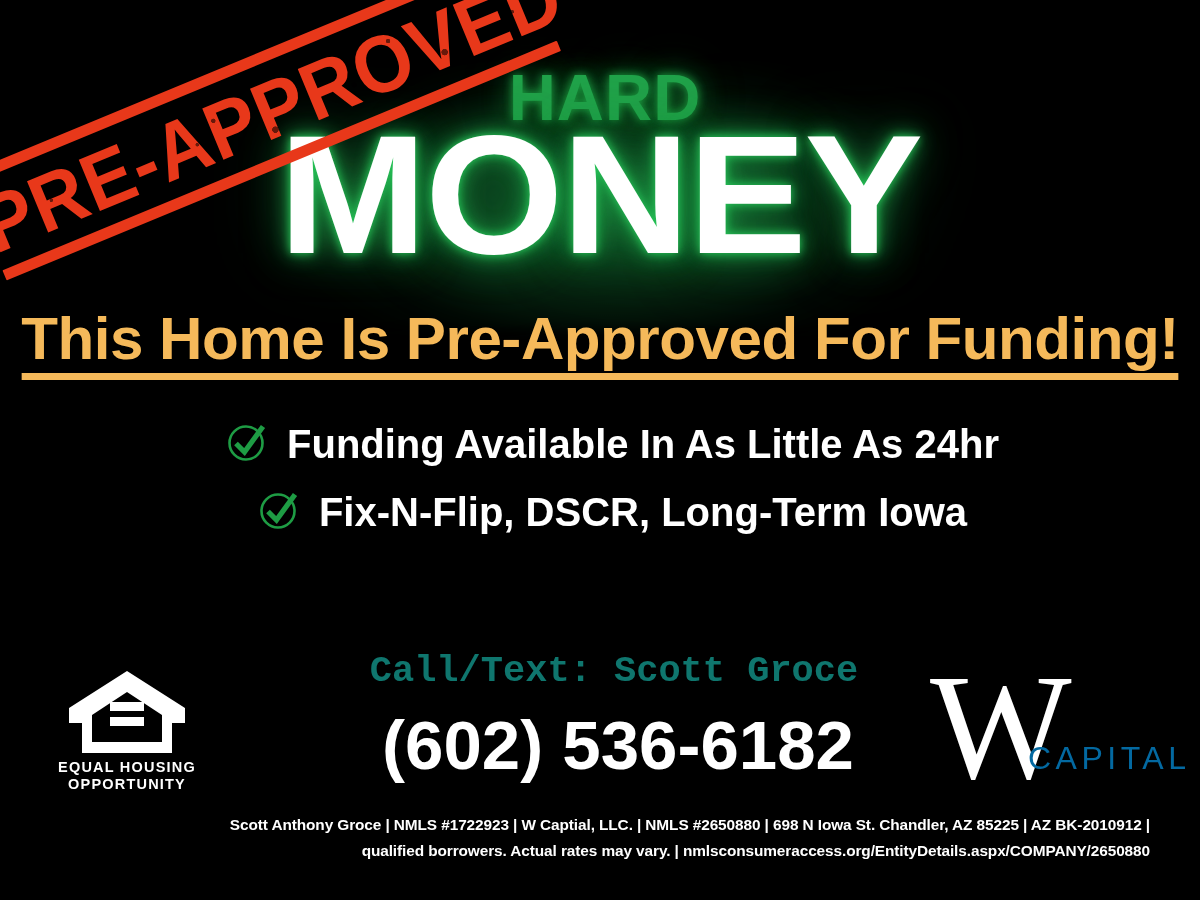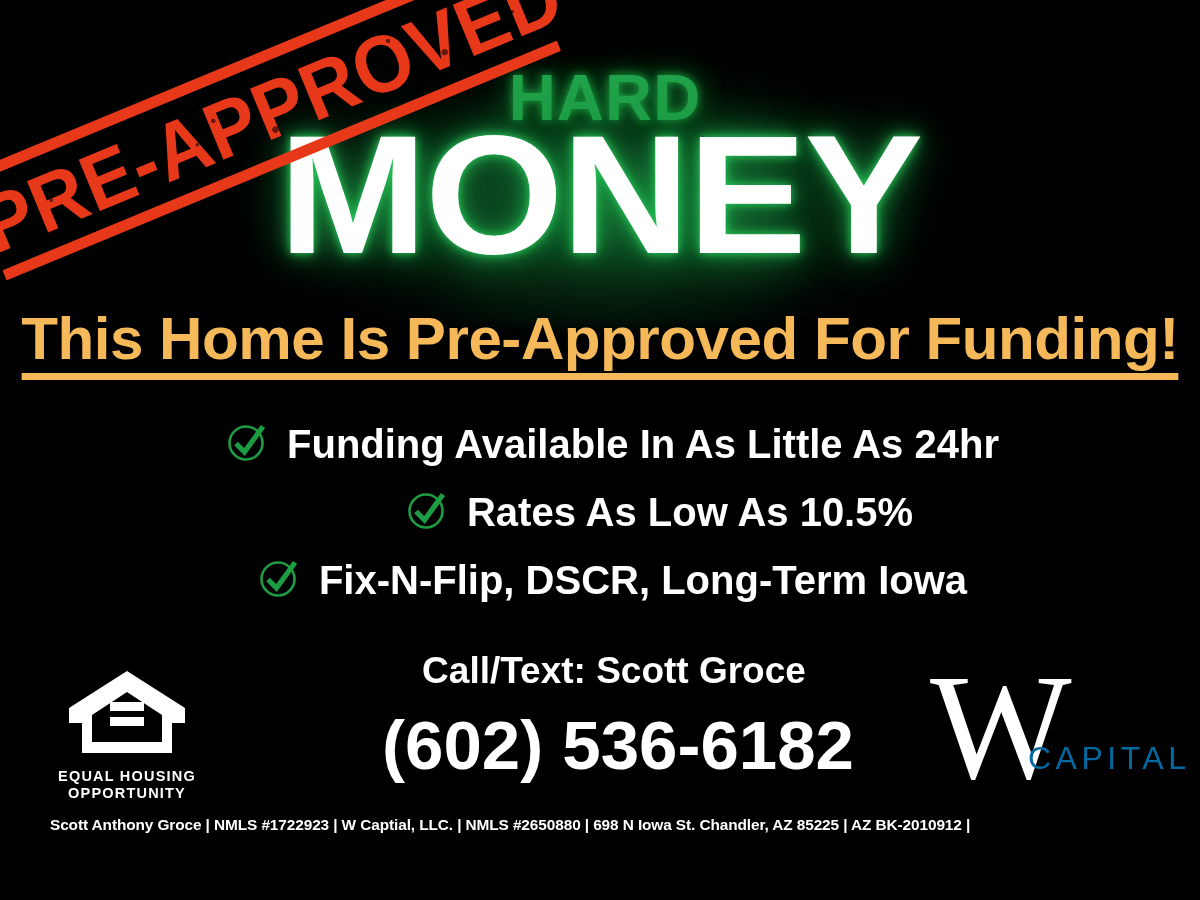--- a/index.html
+++ b/index.html
@@ -185,24 +185,24 @@
 
   
   .contact {
     position: absolute;
     left: 0;
     top: 650px;
     width: 1200px;
     text-align: center;
   }
   .contact-name {
-    font-family: Liberation Sans, sans-serif;
+    font-family: Liberation Mono, monospace;
     font-weight: bold;
     font-size: 37px;
-    color: #ffffff;
+    color: #0f766e;
     letter-spacing: 0px;
     margin-left: 28px;
   }
   .contact-phone {
     font-family: "Liberation Sans", sans-serif;
     font-weight: bold;
     font-size: 69px;
     color: #ffffff;
     letter-spacing: 0px;
     margin-top: 14px;
@@ -218,21 +218,21 @@
     text-align: center;
   }
   .eho-mark { width: 122px; height: 88px; margin: 0 auto; display:block; }
   .eho-text {
     font-family: "Liberation Sans", sans-serif;
     font-weight: bold;
     font-size: 14.5px;
     line-height: 1.16;
     letter-spacing: 1.2px;
     color: #ffffff;
-    margin-top: 12px;
+    margin-top: 3px;
   }
 
   
   .wcap {
     position: absolute;
     right: 26px;
     top: 662px;
     width: 250px;
     height: 130px;
   }
@@ -256,21 +256,21 @@
     letter-spacing: 4.5px;
     color: #0369a1;
   }
 
   
   .disclaimer {
     position: absolute;
     left: 50px;
     right: 50px;
     top: 812px;
-    text-align: left;
+    text-align: right;
     font-family: "Liberation Sans", sans-serif;
     font-weight: bold;
     font-size: 15.4px;
     line-height: 1.72;
     color: #ffffff;
     letter-spacing: -0.1px;
   }
   .disclaimer div { white-space: nowrap; }
 </style>
 </head>
@@ -301,29 +301,20 @@
     <div class="bullet-row">
       <span class="check">
         <svg viewBox="0 0 44 44" width="44" height="44" aria-hidden="true">
           <circle cx="21" cy="23" r="16.5" fill="none" stroke="#1e9c44" stroke-width="2.6"></circle>
           <path d="M11 23.5 L19.5 32 L38 6.5" fill="none" stroke="#1e9c44" stroke-width="5.2" stroke-linecap="butt" stroke-linejoin="miter"></path>
         </svg>
       </span>
       <span class="label">Funding Available In As Little As 24hr</span>
     </div>
 
-    <div class="bullet-row indent">
-      <span class="check">
-        <svg viewBox="0 0 44 44" width="44" height="44" aria-hidden="true">
-          <circle cx="21" cy="23" r="16.5" fill="none" stroke="#1e9c44" stroke-width="2.6"></circle>
-          <path d="M11 23.5 L19.5 32 L38 6.5" fill="none" stroke="#1e9c44" stroke-width="5.2" stroke-linecap="butt" stroke-linejoin="miter"></path>
-        </svg>
-      </span>
-      <span class="label">Rates As Low As 10.5%</span>
-    </div>
 
     <div class="bullet-row">
       <span class="check">
         <svg viewBox="0 0 44 44" width="44" height="44" aria-hidden="true">
           <circle cx="21" cy="23" r="16.5" fill="none" stroke="#1e9c44" stroke-width="2.6"></circle>
           <path d="M11 23.5 L19.5 32 L38 6.5" fill="none" stroke="#1e9c44" stroke-width="5.2" stroke-linecap="butt" stroke-linejoin="miter"></path>
         </svg>
       </span>
       <span class="label">Fix-N-Flip, DSCR, Long-Term Iowa</span>
     </div>
@@ -352,15 +343,16 @@
     </div>
   </div>
 
   <div class="wcap">
     <div class="wcap-w">W</div>
     <div class="wcap-word">CAPITAL</div>
   </div>
 
   <div class="disclaimer">
     <div>Scott Anthony Groce | NMLS #1722923 | W Captial, LLC. | NMLS #2650880 | 698 N Iowa St. Chandler, AZ 85225 | AZ BK-2010912 |</div>
+    <div>qualified borrowers. Actual rates may vary. | nmlsconsumeraccess.org/EntityDetails.aspx/COMPANY/2650880</div>
   </div>
 
 </div>
 
 </body></html>

